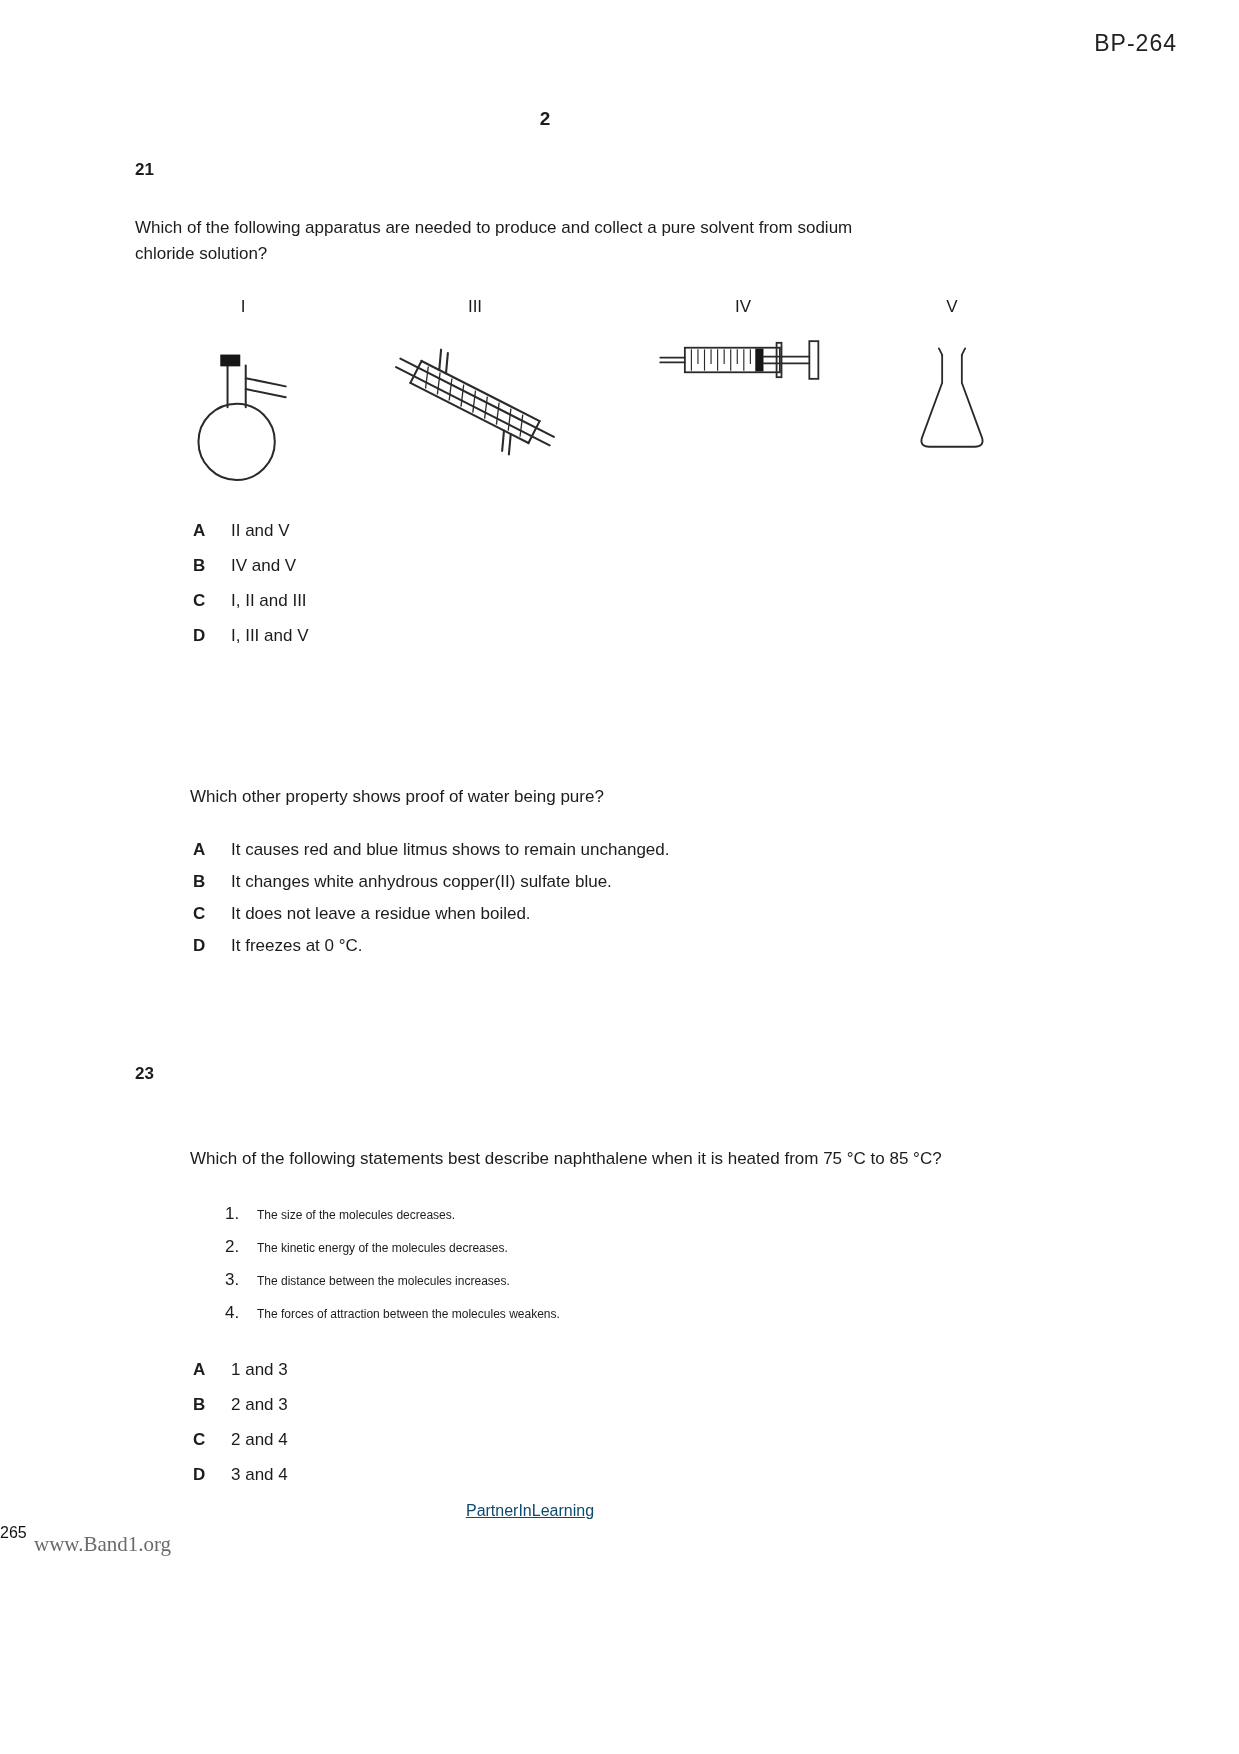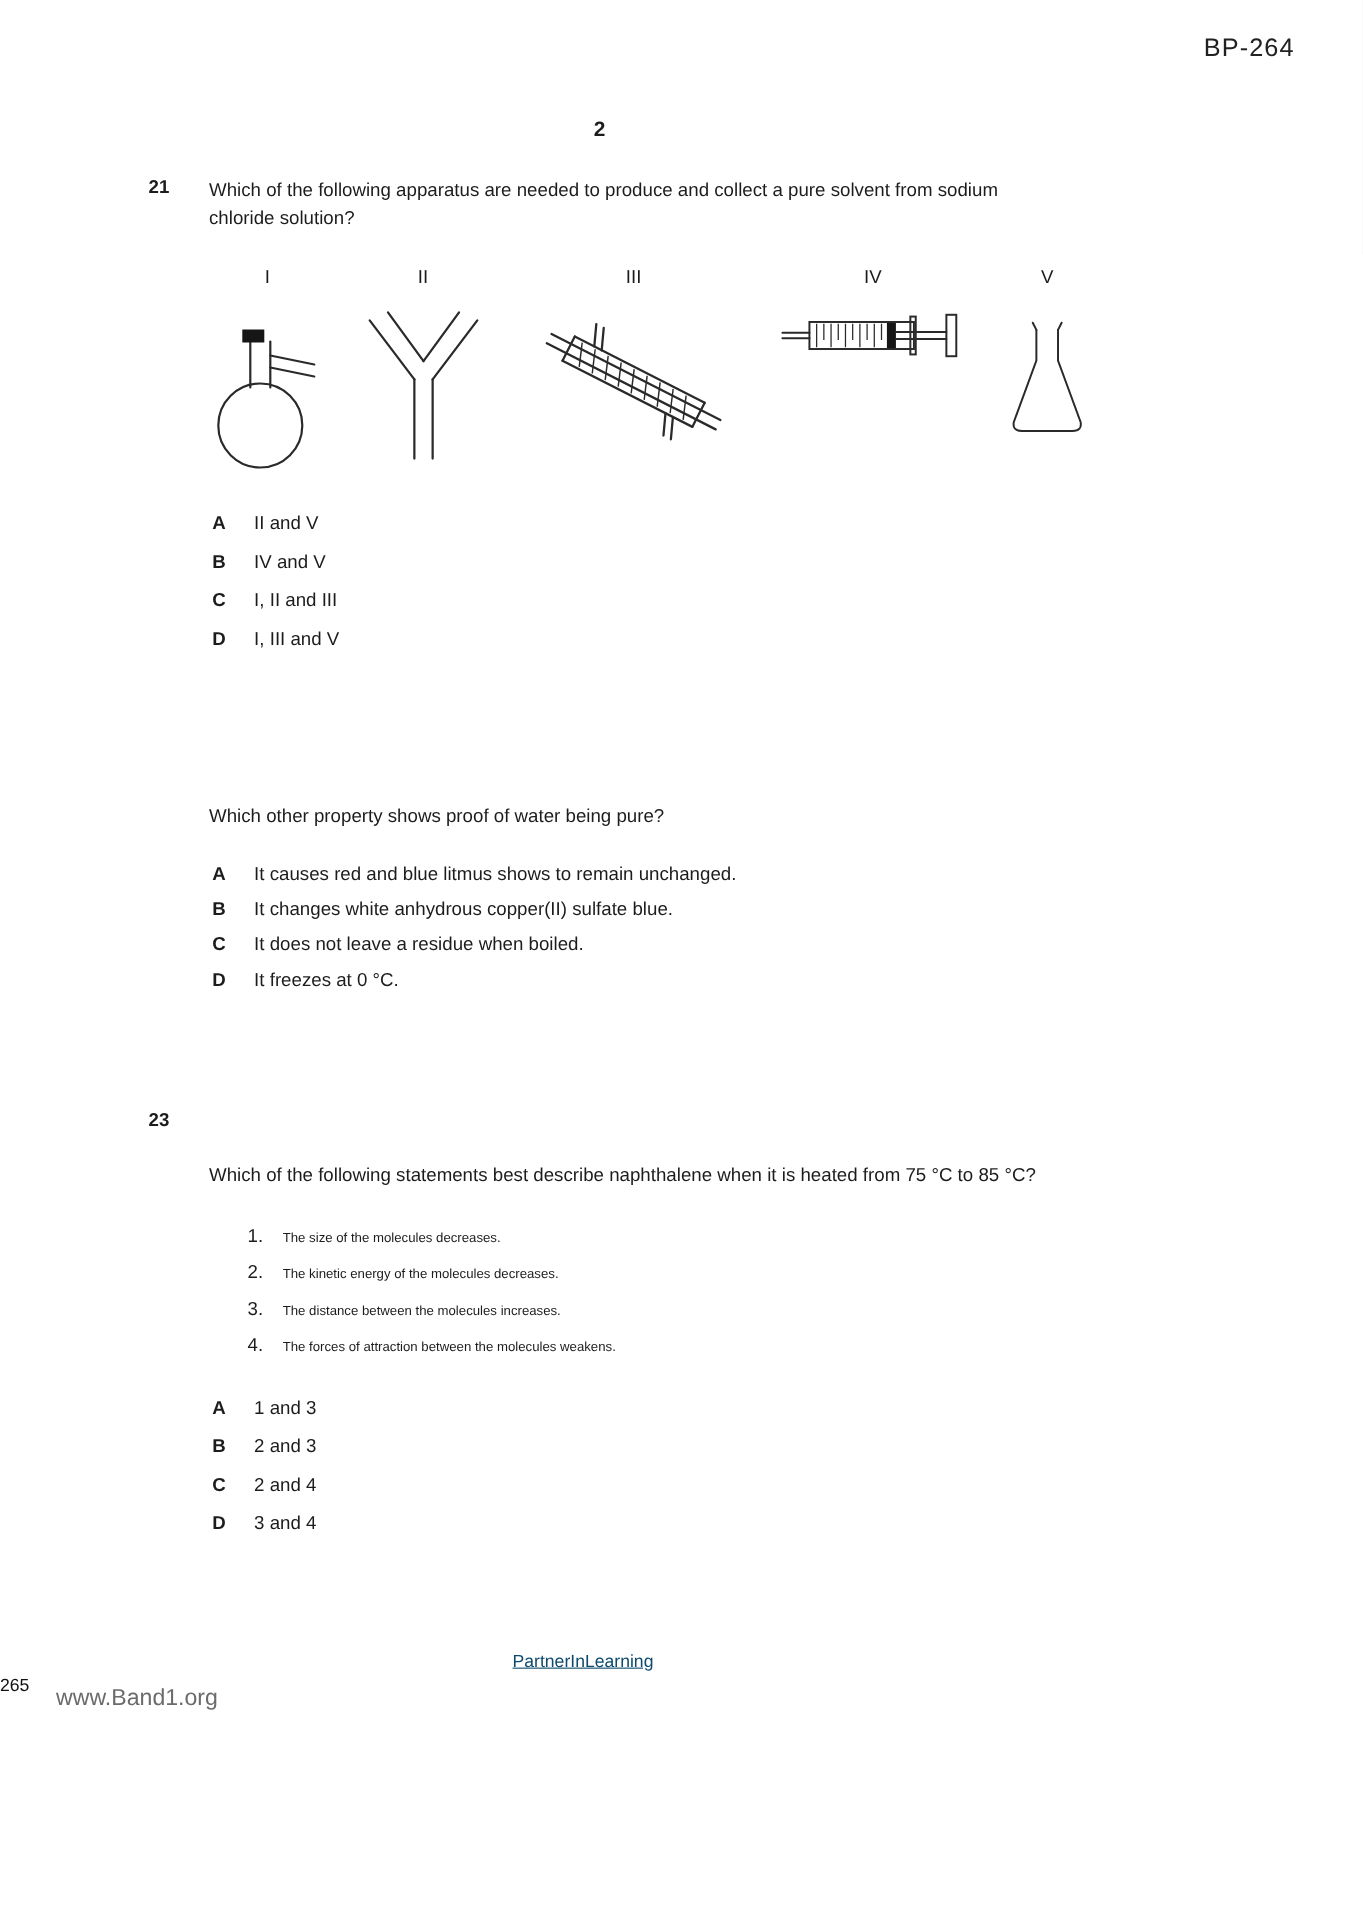--- a/index.html
+++ b/index.html
@@ -28,21 +28,21 @@
     top: 108px;
     left: 0;
     width: 1090px;
     text-align: center;
     font-size: 19px;
     font-weight: bold;
   }
   .content { padding: 160px 120px 0 135px; }
 
   .question { margin-bottom: 0; }
-  .q-row { display: flex; }
+  .q-row { display: flex; flex-direction: column; }
   .q-num { width: 55px; font-weight: bold; font-size: 17px; flex: 0 0 55px; }
   .q-text { font-size: 17px; line-height: 26px; max-width: 775px; }
   .q-para { margin-left: 55px; margin-top: 27px; font-size: 17px; line-height: 26px; max-width: 800px; }
 
   .apparatus-row {
     display: flex;
     justify-content: space-between;
     align-items: flex-start;
     margin: 30px 0 0 58px;
     width: 800px;
@@ -81,22 +81,22 @@
     position: absolute;
     top: 1524px;
     left: 0;
     width: 1060px;
     font-size: 16px;
     color: #111;
   }
   .watermark {
     position: absolute;
     top: 1532px;
-    left: 51px;
-    font-family: Liberation Sans, sans-serif;
+    left: 34px;
+    font-family: Liberation Serif, serif;
     font-size: 21px;
     color: #6b6b6b;
   }
   .stroke { stroke: #2a2a2a; stroke-width: 2.2; fill: none; stroke-linecap: round; }
   .stroke-thin { stroke: #2a2a2a; stroke-width: 1.4; fill: none; }
 </style>
 </head>
 <body>
 
 <div class="page">
@@ -121,33 +121,20 @@
               <circle class="stroke" cx="48" cy="120" r="42"></circle>
               <path class="stroke" d="M38,36 L38,82"></path>
               <path class="stroke" d="M58,36 L58,82"></path>
               <rect x="30" y="24" width="22" height="13" fill="#161616"></rect>
               <path class="stroke" d="M58,50 L102,59"></path>
               <path class="stroke" d="M58,62 L102,71"></path>
             </svg>
           </span>
         </div>
 
-        <div class="apparatus-item">
-          <div class="apparatus-label">II</div>
-          <span>
-            <svg width="120" height="158" viewBox="0 0 130 170">
-              <path class="stroke" d="M12,16 L56,74"></path>
-              <path class="stroke" d="M30,8 L65,56"></path>
-              <path class="stroke" d="M118,16 L74,74"></path>
-              <path class="stroke" d="M100,8 L65,56"></path>
-              <path class="stroke" d="M56,74 L56,152"></path>
-              <path class="stroke" d="M74,74 L74,152"></path>
-            </svg>
-          </span>
-        </div>
 
         <div class="apparatus-item">
           <div class="apparatus-label">III</div>
           <span>
             <svg width="200" height="142" viewBox="0 0 210 150">
               <g transform="rotate(27 105 75)">
                 <path class="stroke" d="M35,62 L175,62"></path>
                 <path class="stroke" d="M35,88 L175,88"></path>
                 <path class="stroke" d="M35,62 L35,88"></path>
                 <path class="stroke" d="M175,62 L175,88"></path>

